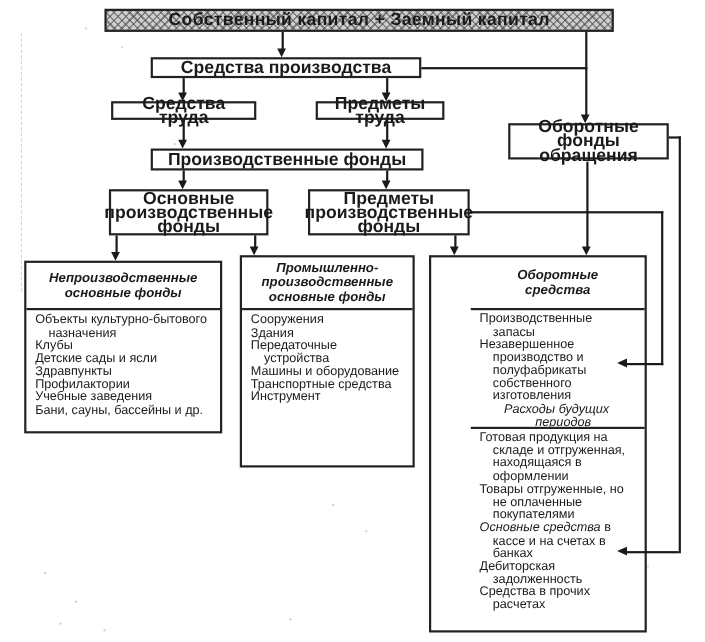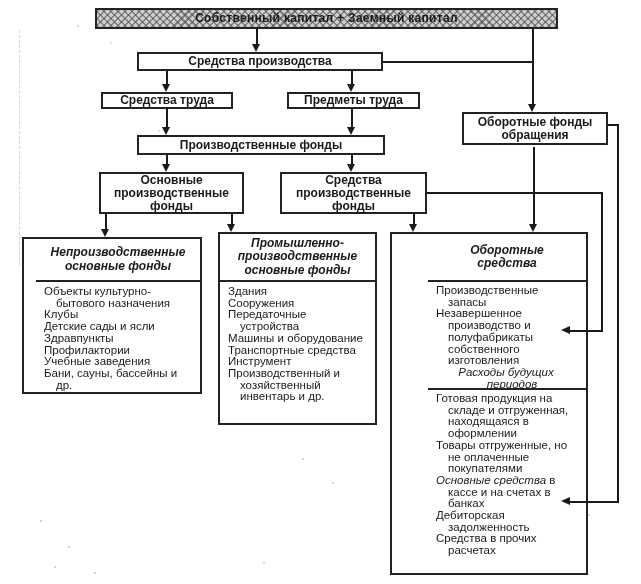--- a/index.html
+++ b/index.html
@@ -3,21 +3,21 @@
 <meta charset="utf-8">
 <style>
   html,body{margin:0;padding:0;background:#e8e8e8;}
   .stage{
     position:relative;width:641px;height:584px;background:#ffffff;
     font-family:"Liberation Sans",sans-serif;color:#1a1a1a;overflow:hidden;
   }
   .node{
     position:absolute;box-sizing:border-box;border:2px solid #222;background:#fff;
     display:flex;align-items:center;justify-content:center;text-align:center;
-    font-weight:700;font-size:12px;line-height:13px;padding:0 4px;
+    font-weight:700;font-size:16px;line-height:13px;padding:0 4px;
   }
   .hatch{
     background-color:#cdcdcd;
     background-image:
       repeating-linear-gradient(45deg, rgba(70,70,70,.55) 0 1.5px, transparent 1.5px 5px),
       repeating-linear-gradient(135deg, rgba(70,70,70,.55) 0 1.5px, transparent 1.5px 5px);
     letter-spacing:.3px;
   }
   .col{position:absolute;box-sizing:border-box;border:2px solid #222;background:#fff;}
   .hdr{
@@ -52,52 +52,51 @@
 <div class="stage">
 
   <div class="ghost"></div>
   <div class="specks"></div>
 
   <div class="node hatch" style="left:95px;top:8px;width:463px;height:21px;">Собственный капитал + Заемный капитал</div>
 
   <div class="node" style="left:137px;top:52px;width:246px;height:19px;">Средства производства</div>
 
   <div class="node" style="left:101px;top:92px;width:132px;height:17px;">Средства труда</div>
-  <div class="node" style="left:287px;top:92px;width:133px;height:17px;">Предметы труда</div>
+  <div class="node" style="left:287px;top:92px;width:117px;height:17px;">Предметы труда</div>
 
   <div class="node" style="left:137px;top:135px;width:248px;height:20px;">Производственные фонды</div>
 
   <div class="node" style="left:99px;top:172px;width:145px;height:42px;">Основные производственные фонды</div>
-  <div class="node" style="left:280px;top:172px;width:147px;height:42px;">Средства производственные фонды</div>
+  <div class="node" style="left:280px;top:172px;width:147px;height:42px;">Предметы производственные фонды</div>
 
   <div class="node" style="left:462px;top:112px;width:146px;height:33px;">Оборотные фонды обращения</div>
 
-  <div class="col col1" style="left:22px;top:237px;width:180px;height:157px;padding-left:12px;">
+  <div class="col col1" style="left:22px;top:237px;width:180px;height:157px;">
     <div class="hdr" style="height:43px;">Непроизводственные основные фонды</div>
     <div class="body">
       <div class="li">Объекты культурно-бытового назначения</div>
       <div class="li">Клубы</div>
       <div class="li">Детские сады и ясли</div>
       <div class="li">Здравпункты</div>
       <div class="li">Профилактории</div>
       <div class="li">Учебные заведения</div>
       <div class="li">Бани, сауны, бассейны и др.</div>
     </div>
   </div>
 
   <div class="col col2" style="left:218px;top:232px;width:159px;height:193px;">
     <div class="hdr" style="height:48px;">Промышленно-производственные основные фонды</div>
     <div class="body">
+      <div class="li">Сооружения</div>
       <div class="li">Здания</div>
-      <div class="li">Сооружения</div>
       <div class="li">Передаточные устройства</div>
       <div class="li">Машины и оборудование</div>
       <div class="li">Транспортные средства</div>
       <div class="li">Инструмент</div>
-      <div class="li">Производственный и хозяйственный инвентарь и др.</div>
     </div>
   </div>
 
   <div class="col col3" style="left:390px;top:232px;width:198px;height:343px;padding-left:36px;">
     <div class="hdr" style="height:48px;">Оборотные средства</div>
     <div class="sec sec1" style="height:108px;">
       <div class="body" style="padding-top:3px;">
         <div class="li">Производственные запасы</div>
         <div class="li">Незавершенное производство и полуфабрикаты собственного изготовления</div>
         <div class="li em">Расходы будущих периодов</div>

